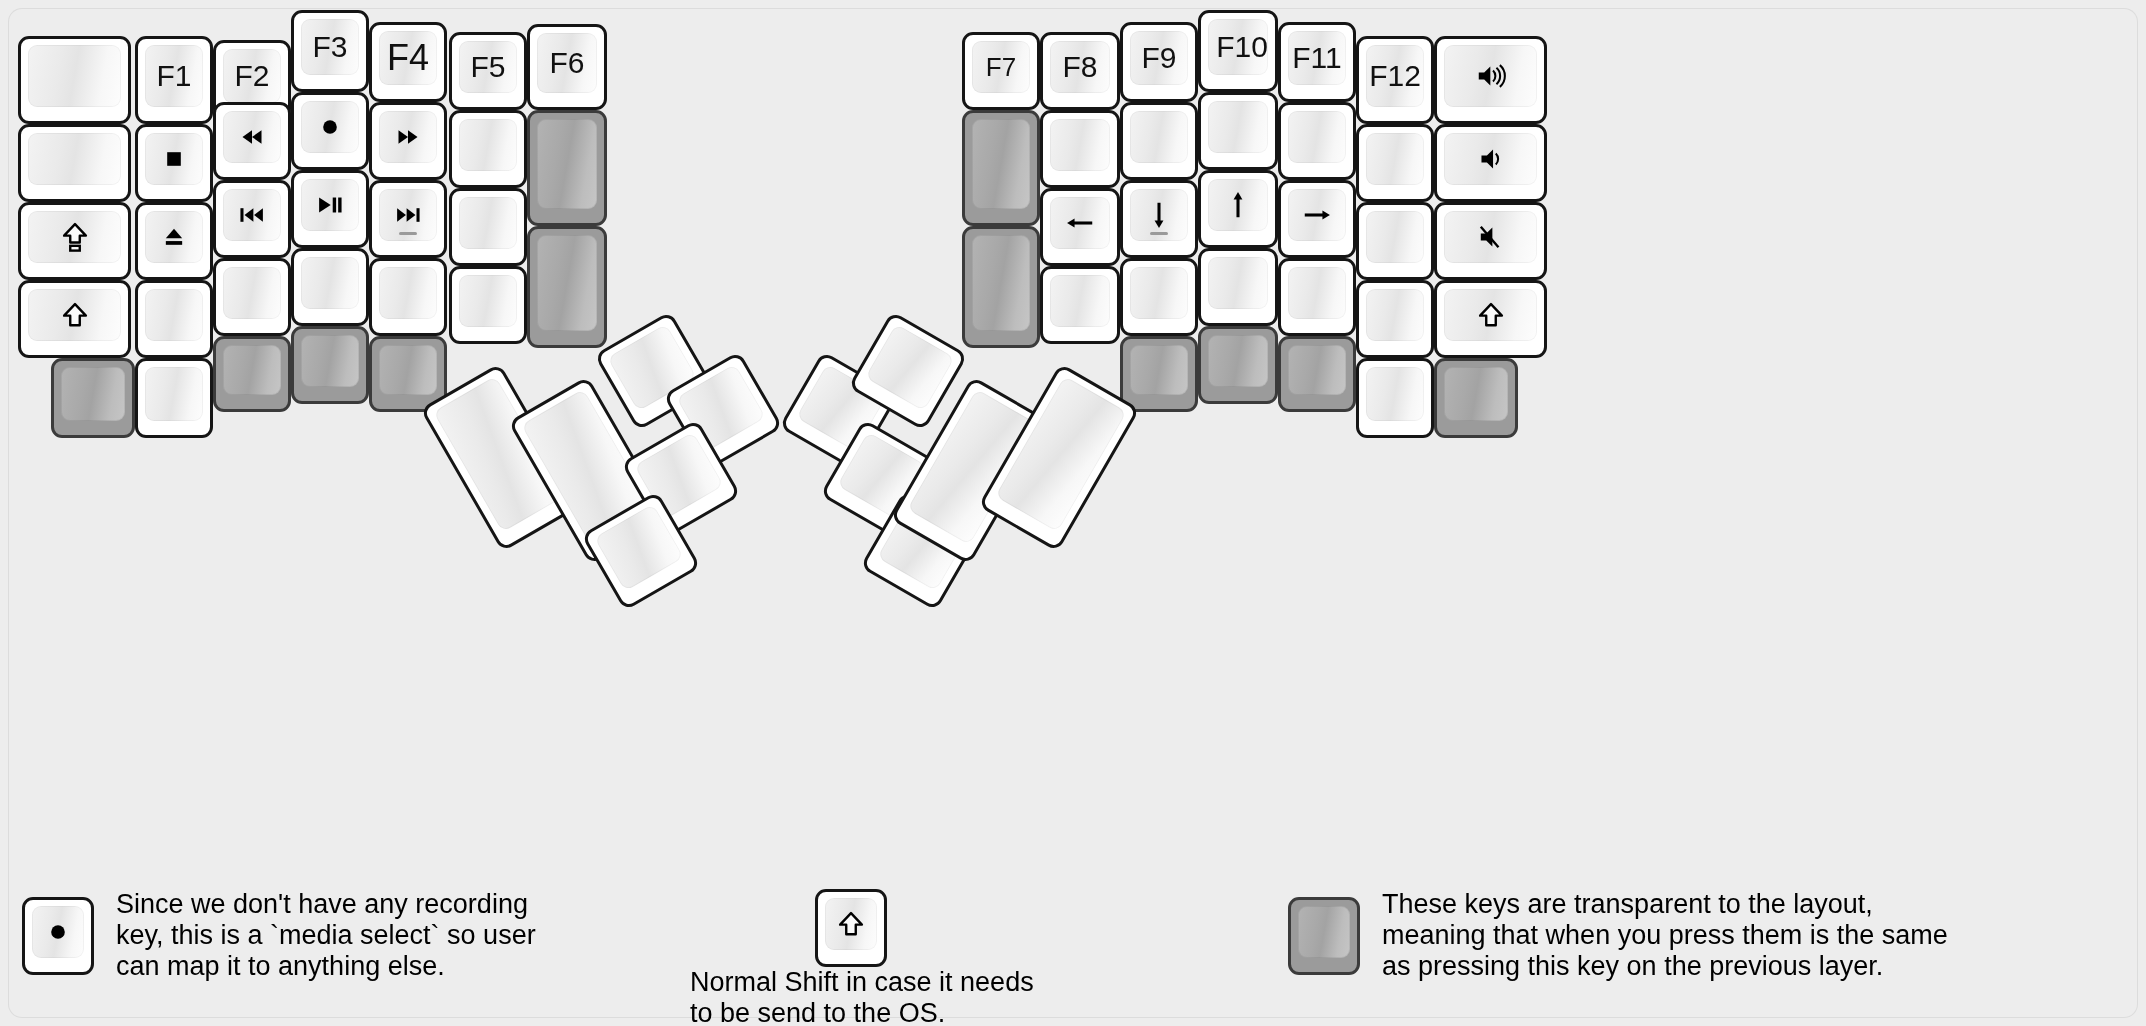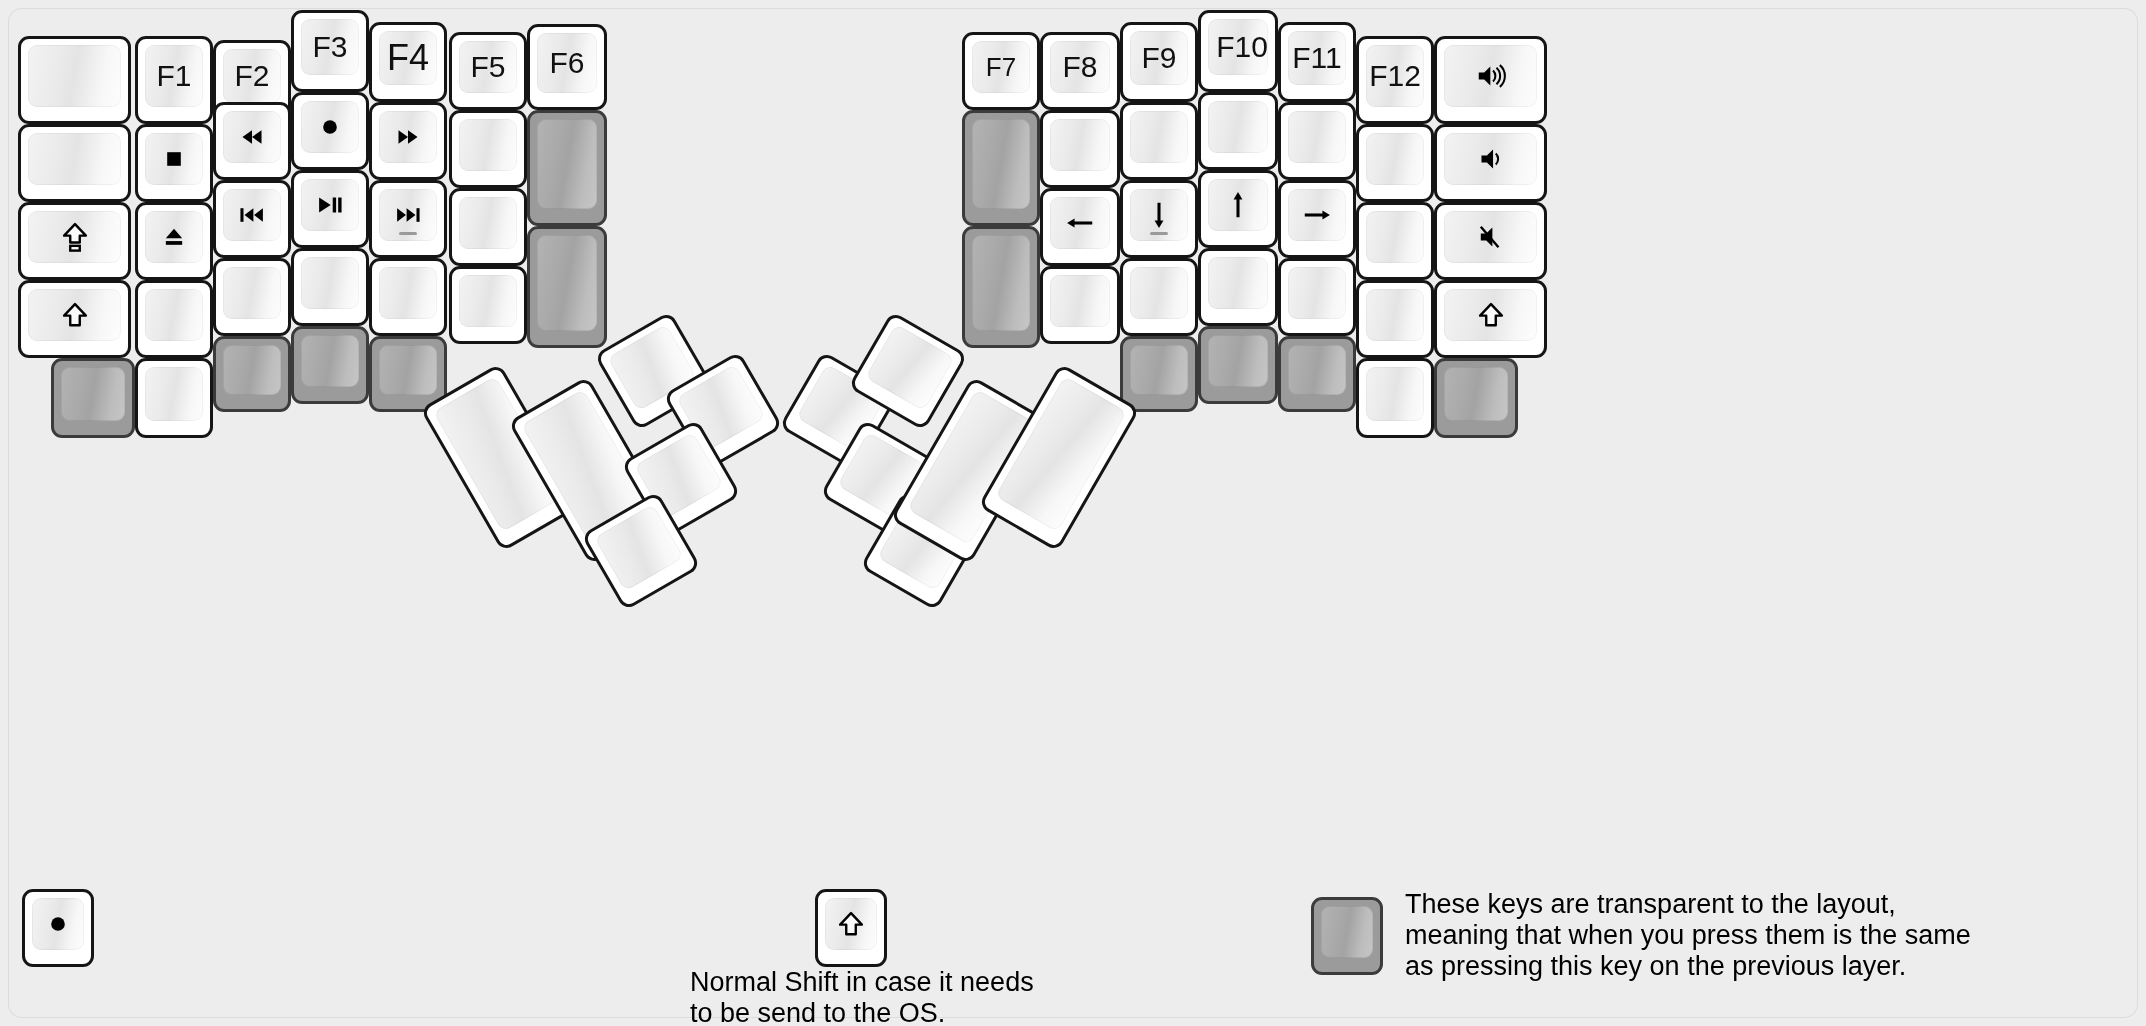--- a/index.html
+++ b/index.html
@@ -568,35 +568,38 @@
       <div class="note" style="left: 22px; top: 889px;">
         <div class="key" style="left: 0px; top: 0px; width: 72px; height: 78px; position: relative;">
           <div class="cap">
             <div class="glyph">
               <svg width="34" height="34" viewBox="0 0 100 100">
                 <circle cx="50" cy="50" r="20" fill="#000"></circle>
               </svg>
             </div>
           </div>
         </div>
+        <div class="ntext">Since we don't have any recording
+key, this is a `media select` so user
+can map it to anything else.</div>
       </div>
       <div class="note" style="left: 668px; top: 889px; flex-direction: column;">
         <div class="key" style="left: 0px; top: 0px; width: 72px; height: 78px; position: relative;">
           <div class="cap">
             <div class="glyph">
               <svg width="34" height="34" viewBox="0 0 100 100">
                 <polygon points="50,18 82,52 64,52 64,80 36,80 36,52 18,52" fill="#fafafa" stroke="#000" stroke-width="7" stroke-linejoin="round"></polygon>
               </svg>
             </div>
           </div>
         </div>
         <div class="ntext">Normal Shift in case it needs
 to be send to the OS.</div>
       </div>
-      <div class="note" style="left: 1288px; top: 889px; margin-left: 23px;">
+      <div class="note" style="left: 1288px; top: 889px;">
         <div class="key trans" style="left: 0px; top: 0px; width: 72px; height: 78px; position: relative;">
           <div class="cap">
             <div class="glyph"></div>
           </div>
         </div>
         <div class="ntext">These keys are transparent to the layout,
 meaning that when you press them is the same
 as pressing this key on the previous layer.</div>
       </div>
     </div>

